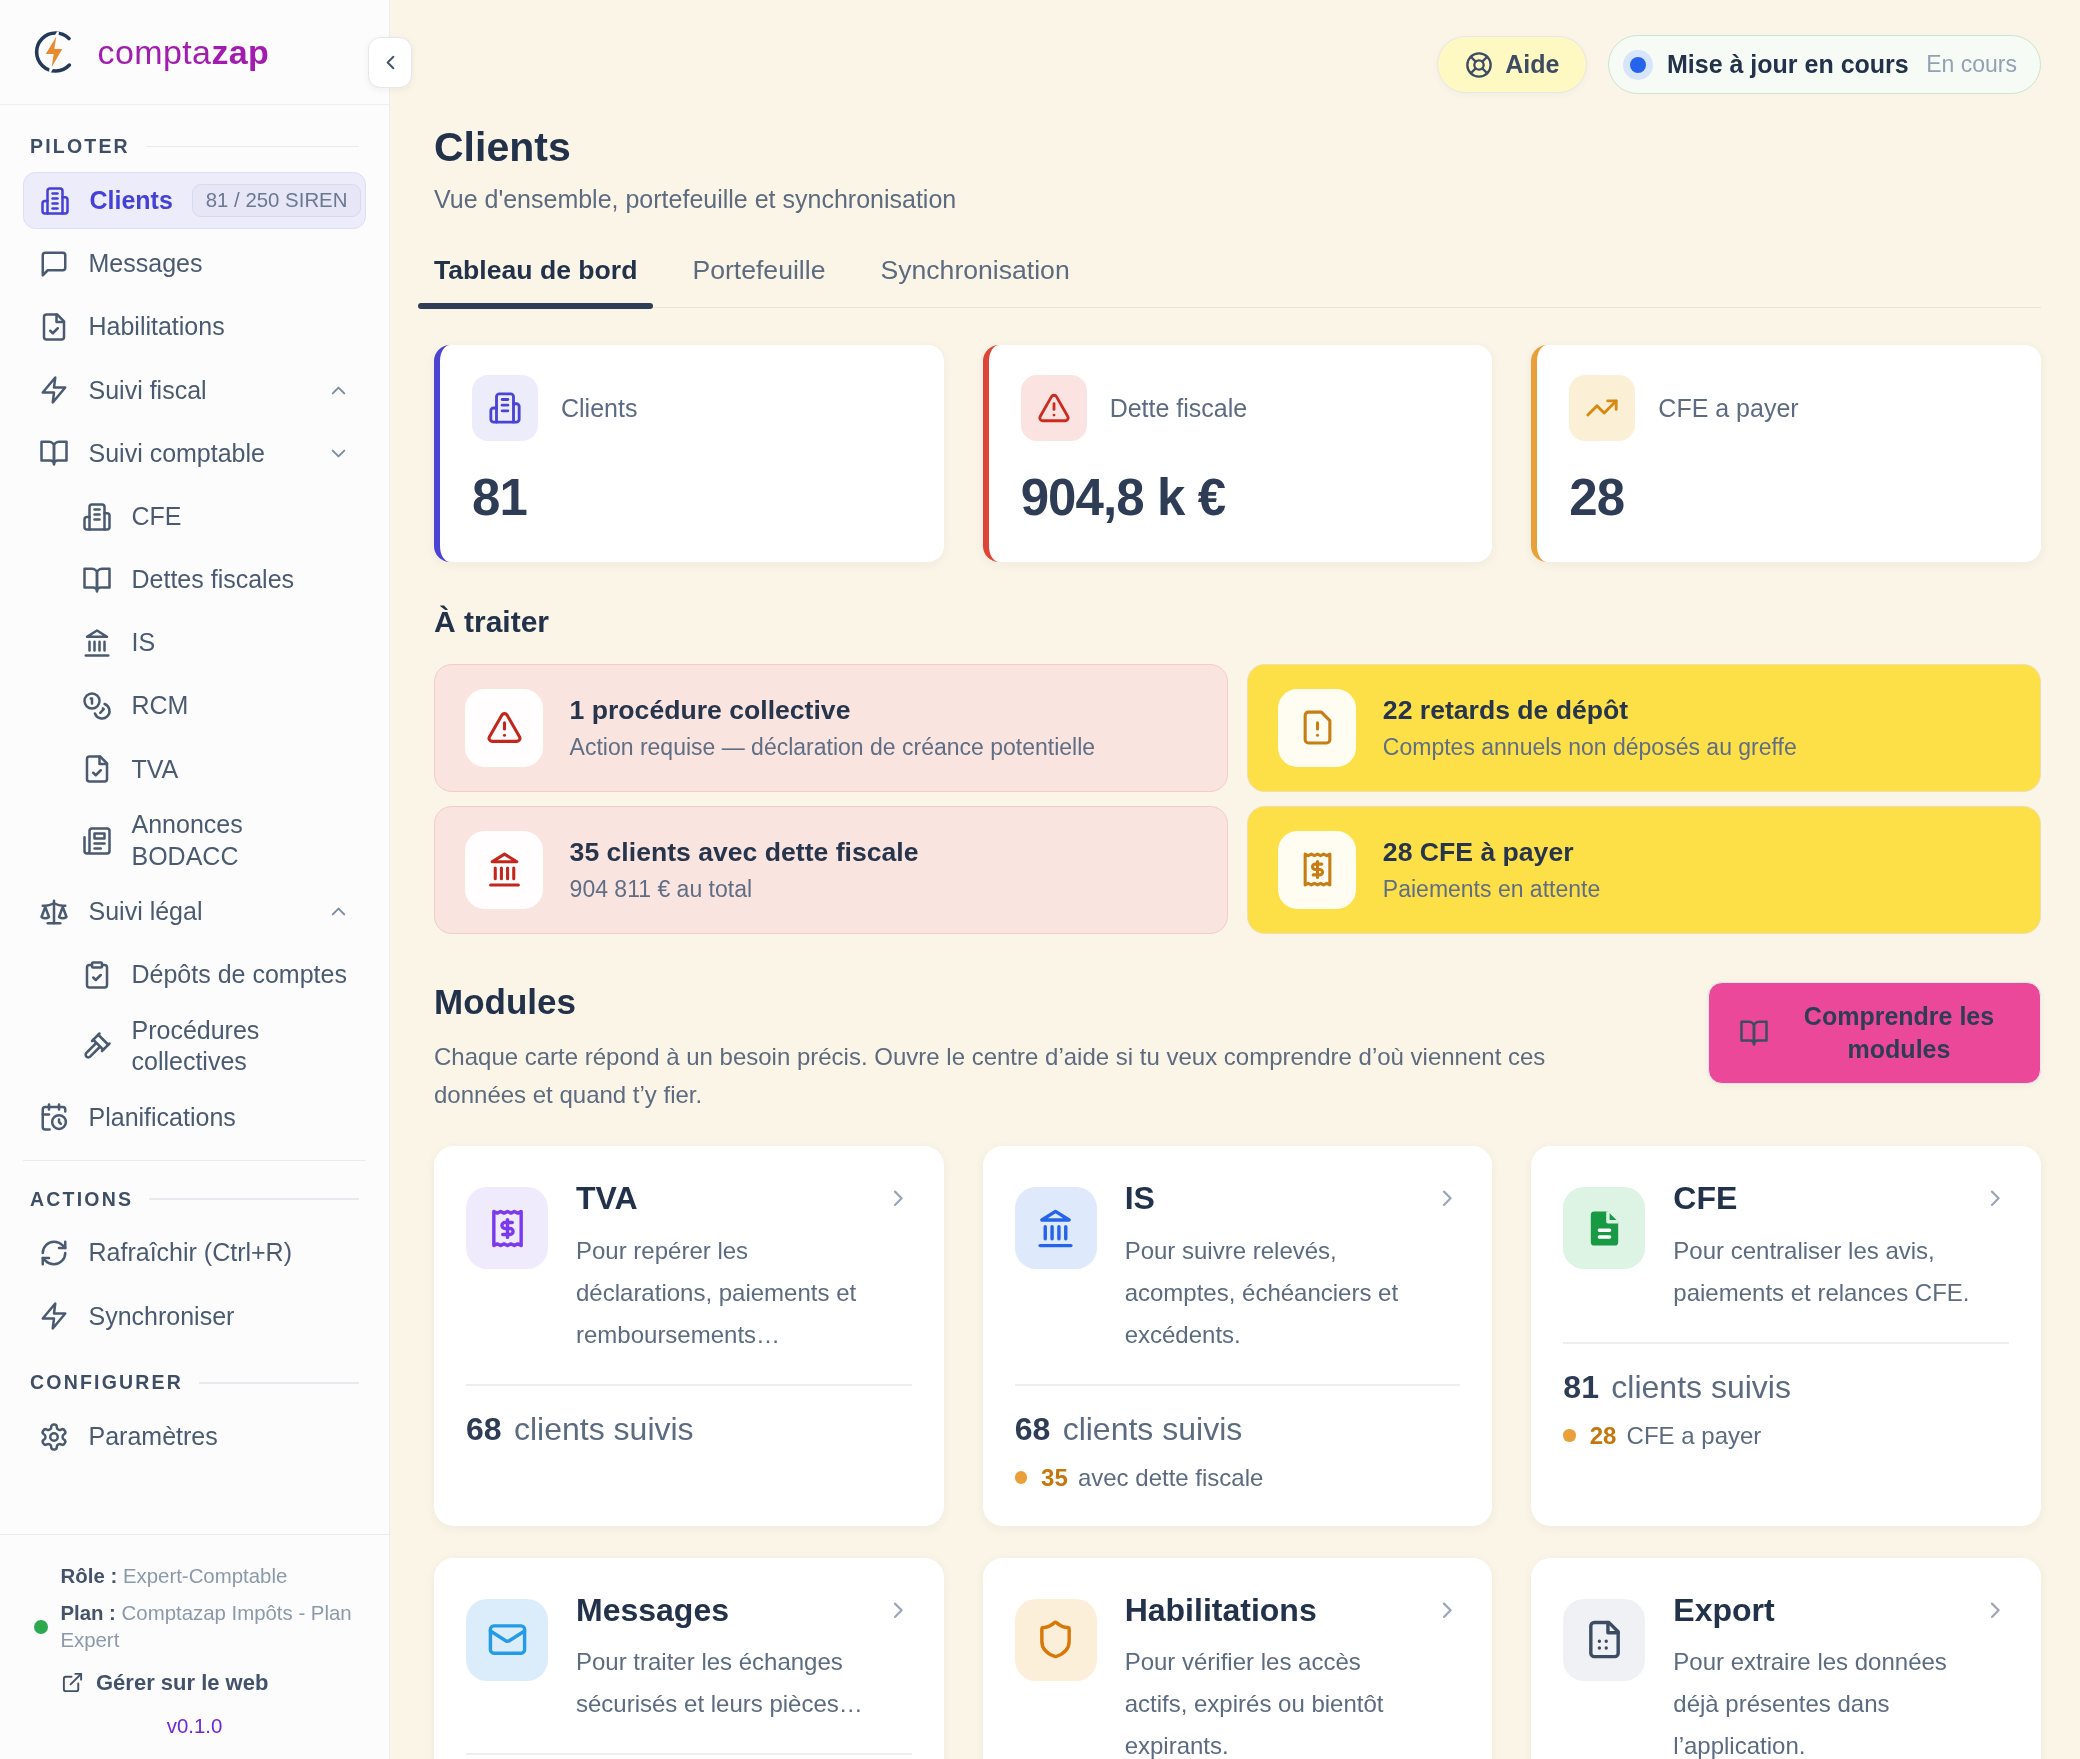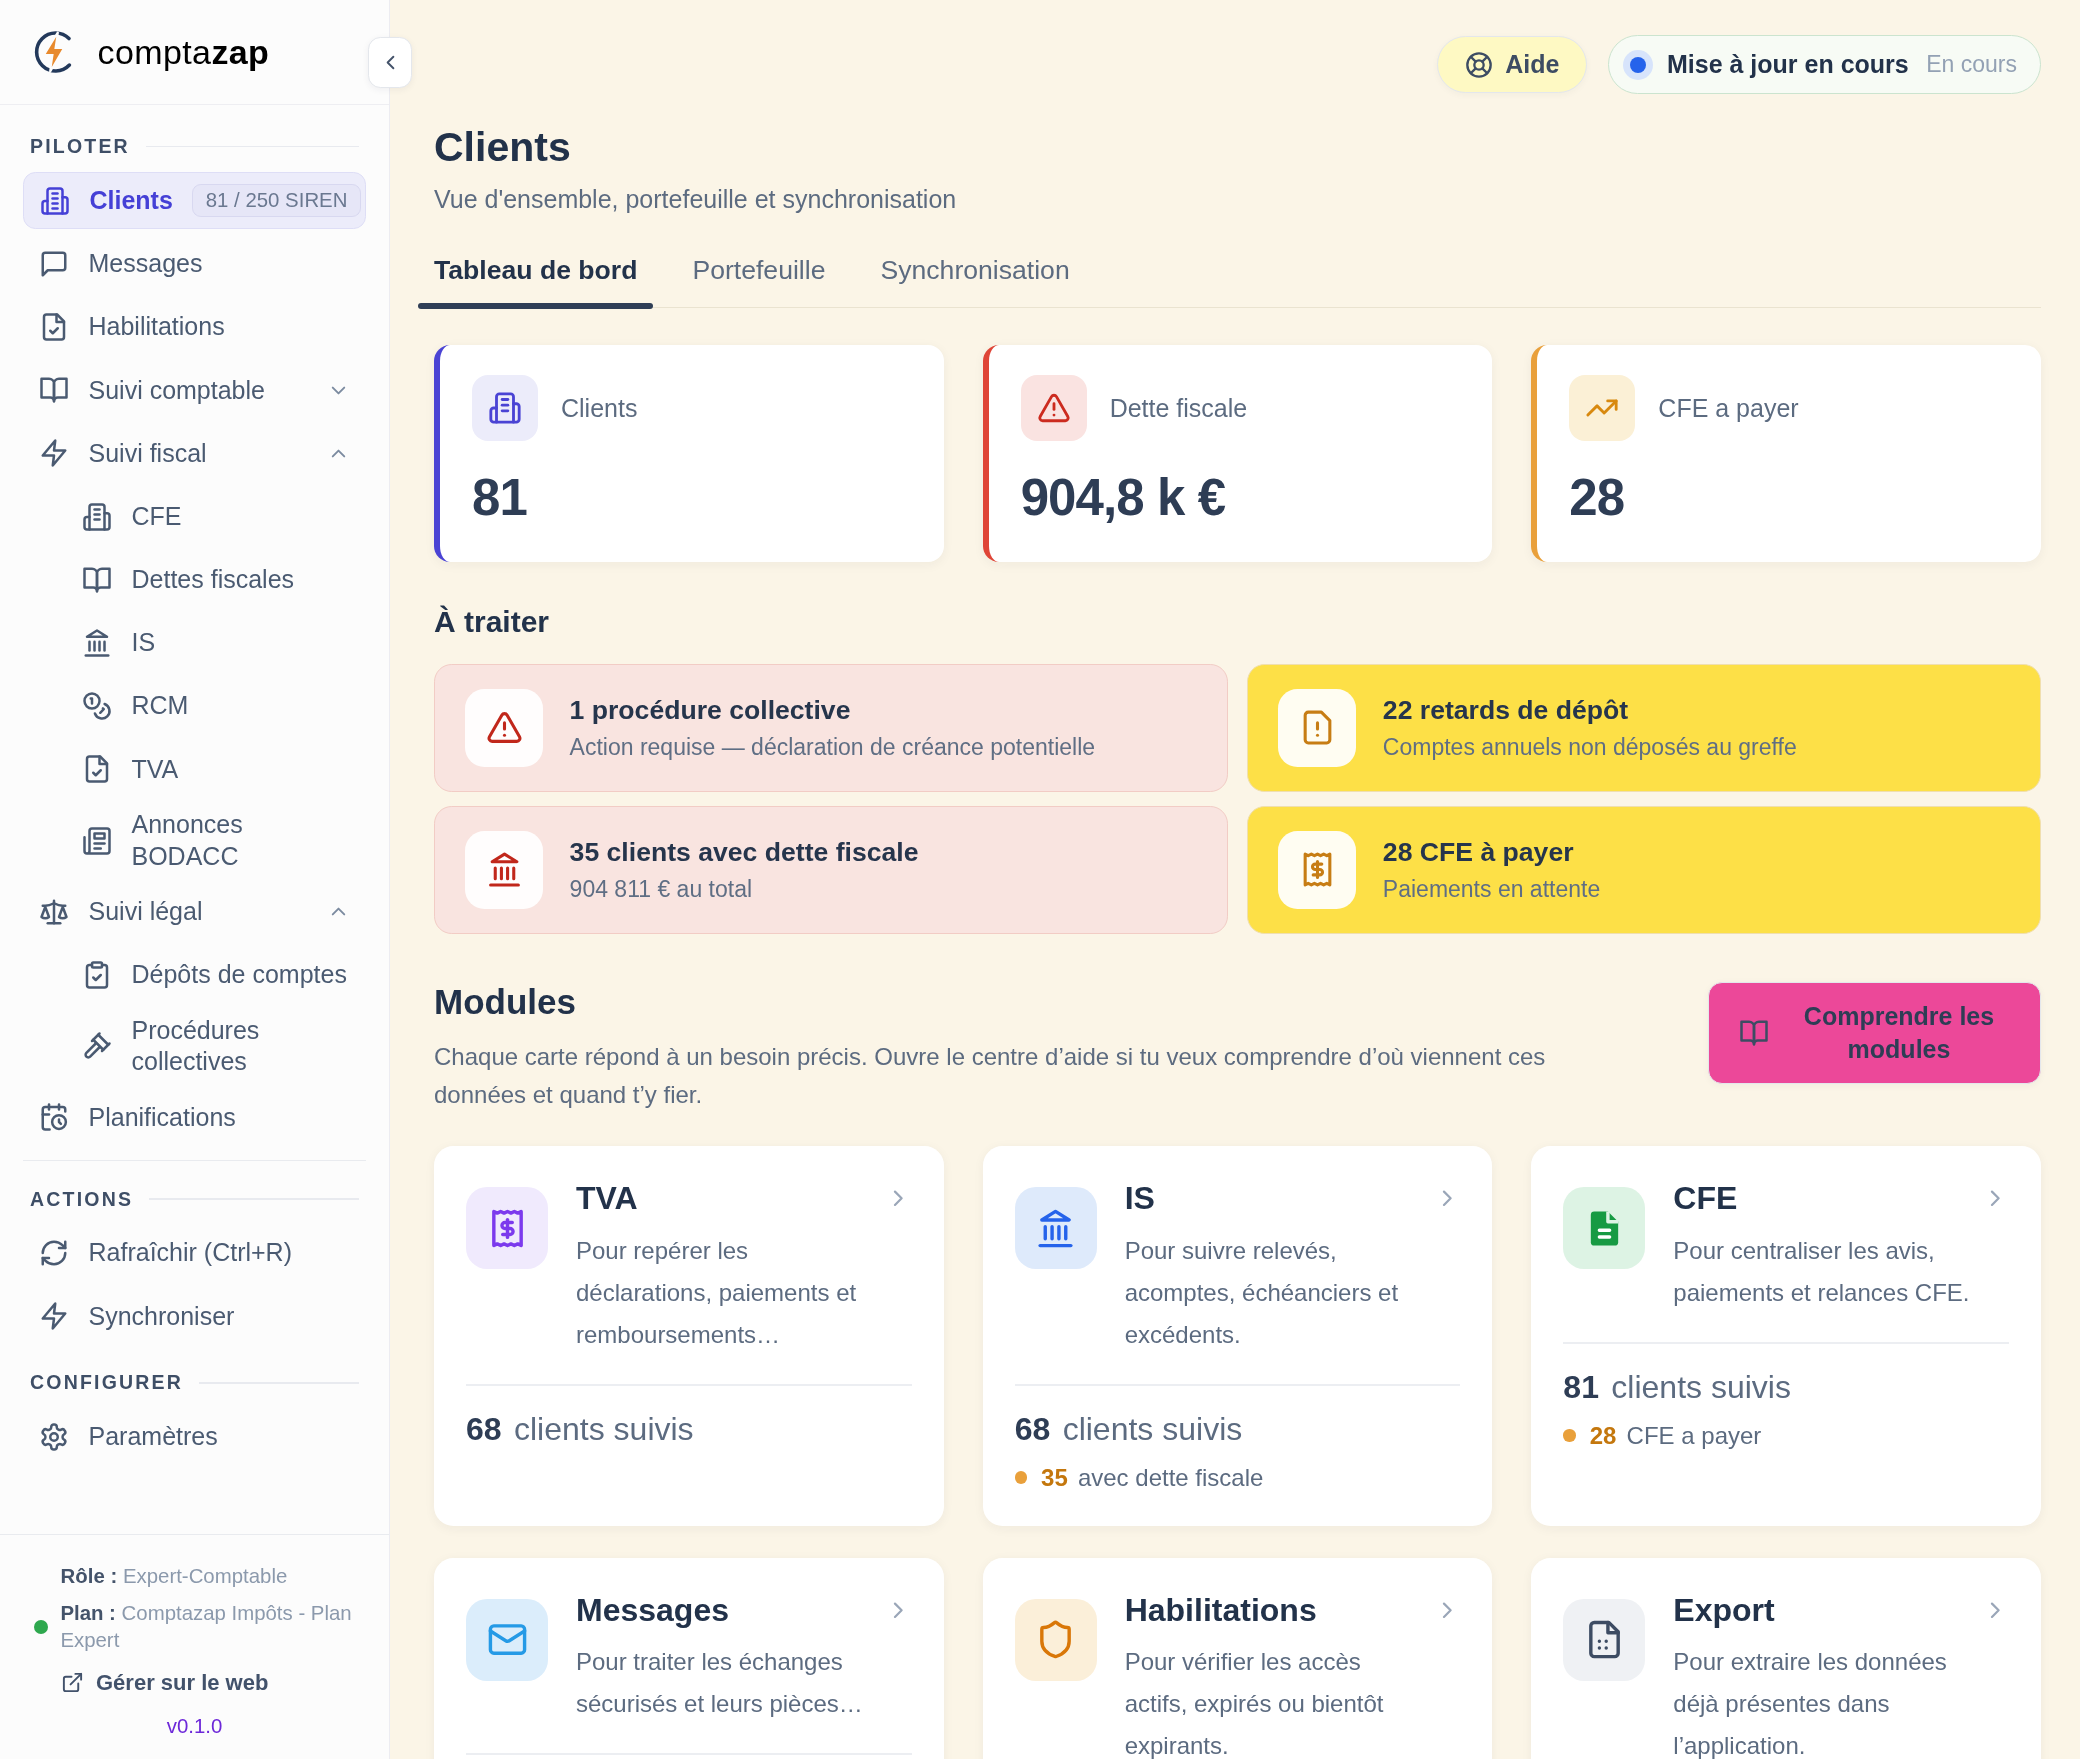--- a/index.html
+++ b/index.html
@@ -14,21 +14,21 @@
   .icon { width:30px; height:30px; flex:none; }
 
   
   .sidebar {
     width:390px; min-width:390px; height:100%;
     background:#FCFCFC; border-right:1.8px solid #ECECF1;
     position:relative; display:flex; flex-direction:column;
   }
   .brand-row { height:105px; display:flex; align-items:center; gap:19.5px; padding:0 30px; border-bottom:1.8px solid #EEEEF2; flex:none; }
   .brand-logo { width:48px; height:48px; flex:none; }
-  .brand-name { font-size:34px; color:#000000; font-weight:500; letter-spacing:0.4px; }
+  .brand-name { font-size:34px; color:#a21caf; font-weight:500; letter-spacing:0.4px; }
   .brand-name b { font-weight:800; }
 
   .collapse-btn {
     position:absolute; top:37px; right:-23px; width:44px; height:51px;
     background:#fff; border:1.8px solid #E4E7EC; border-radius:12.4px;
     display:flex; align-items:center; justify-content:center; color:#44536A;
     box-shadow:0 1.8px 7px rgba(30,40,60,.06); z-index:6; cursor:pointer;
   }
 
   .nav { flex:1; padding:3.5px 23px 0; overflow:hidden; }
@@ -201,36 +201,36 @@
       <svg class="icon st" viewBox="0 0 24 24">
           <path d="M14.5 2H6a2 2 0 0 0-2 2v16a2 2 0 0 0 2 2h12a2 2 0 0 0 2-2V7.5L14.5 2z"></path>
           <path d="M14 2v6h6"></path>
           <path d="m9 15 2 2 4-4"></path>
         </svg>
       <span class="nav-label">Habilitations</span>
     </div>
 
     <div class="nav-item">
       <svg class="icon st" viewBox="0 0 24 24">
+          <polygon points="13 2 3 14 12 14 11 22 21 10 12 10 13 2"></polygon>
+        </svg>
+      <span class="nav-label">Suivi fiscal</span>
+      <svg class="chev st" viewBox="0 0 24 24">
+          <path d="m18 15-6-6-6 6"></path>
+        </svg>
+    </div>
+
+    <div class="nav-item">
+      <svg class="icon st" viewBox="0 0 24 24">
           <path d="M2 3h6a4 4 0 0 1 4 4v14a3 3 0 0 0-3-3H2z"></path>
           <path d="M22 3h-6a4 4 0 0 0-4 4v14a3 3 0 0 1 3-3h7z"></path>
         </svg>
       <span class="nav-label">Suivi comptable</span>
       <svg class="chev st" viewBox="0 0 24 24">
           <path d="m6 9 6 6 6-6"></path>
-        </svg>
-    </div>
-
-    <div class="nav-item">
-      <svg class="icon st" viewBox="0 0 24 24">
-          <polygon points="13 2 3 14 12 14 11 22 21 10 12 10 13 2"></polygon>
-        </svg>
-      <span class="nav-label">Suivi fiscal</span>
-      <svg class="chev st" viewBox="0 0 24 24">
-          <path d="m18 15-6-6-6 6"></path>
         </svg>
     </div>
 
     <div class="nav-item sub">
       <svg class="icon st" viewBox="0 0 24 24">
           <path d="M6 22V4a2 2 0 0 1 2-2h8a2 2 0 0 1 2 2v18Z"></path>
           <path d="M6 12H4a2 2 0 0 0-2 2v6a2 2 0 0 0 2 2h2"></path>
           <path d="M18 9h2a2 2 0 0 1 2 2v9a2 2 0 0 1-2 2h-2"></path>
           <path d="M10 6h4"></path>
           <path d="M10 10h4"></path>

